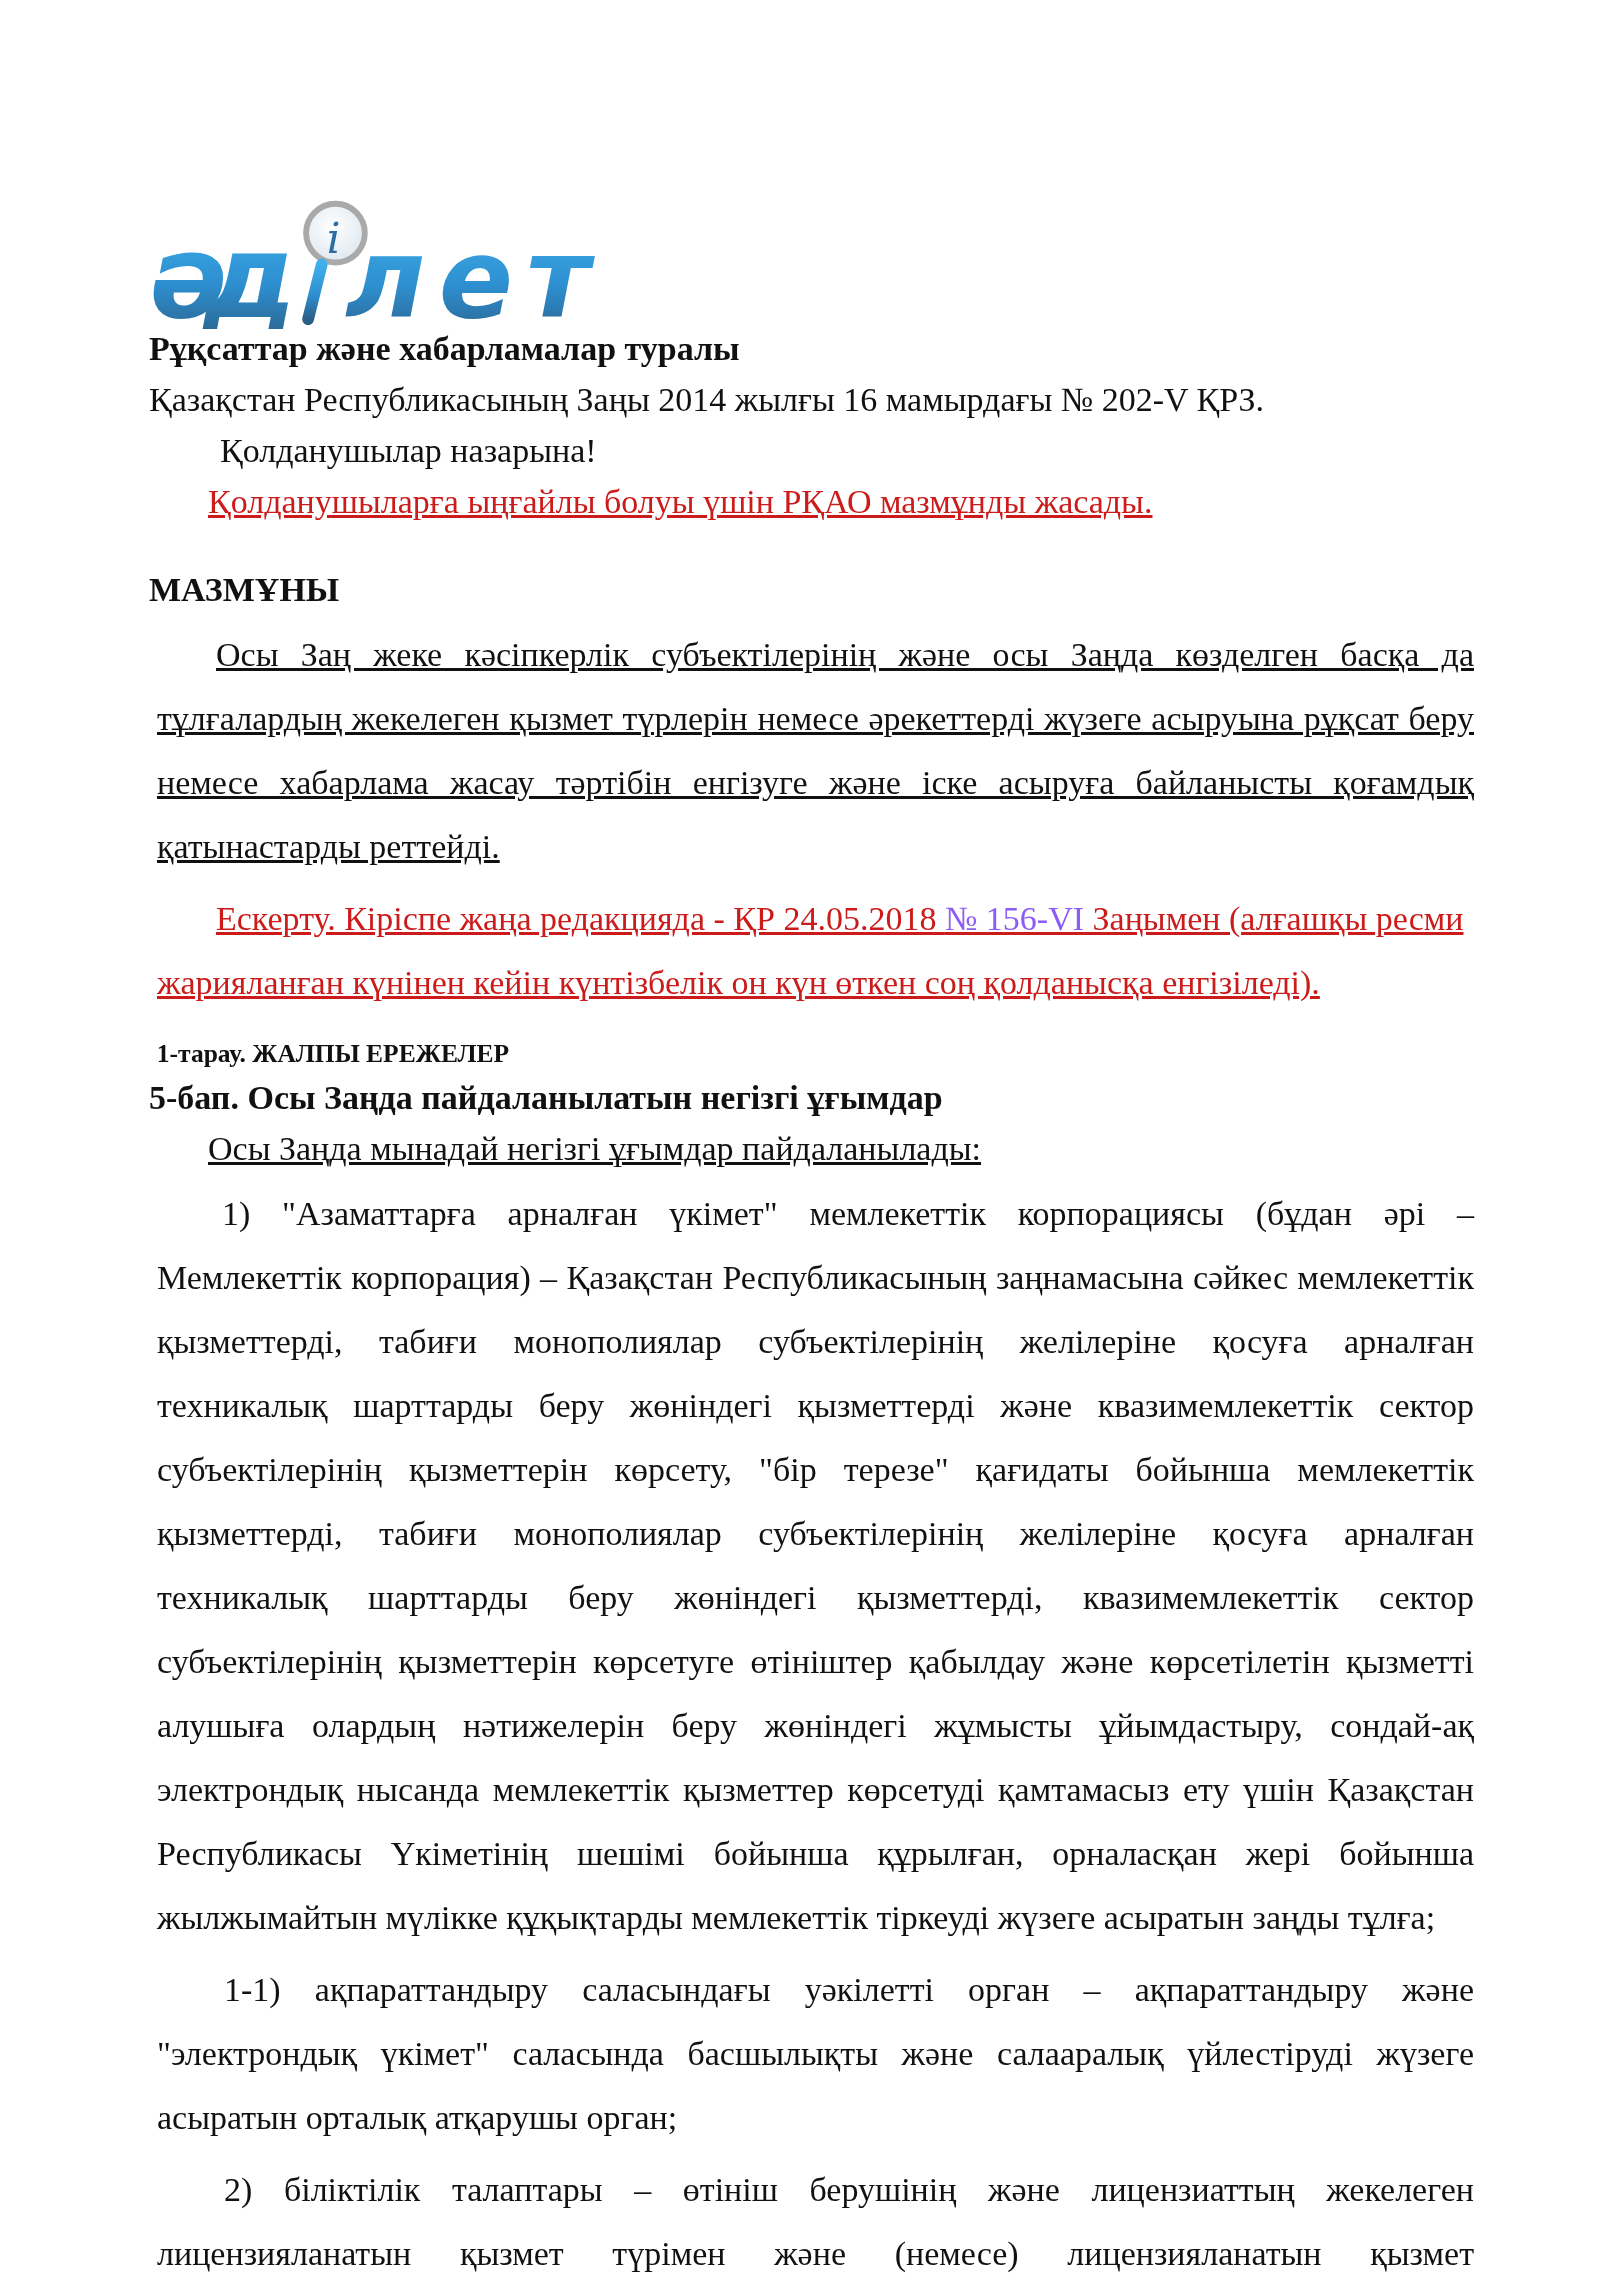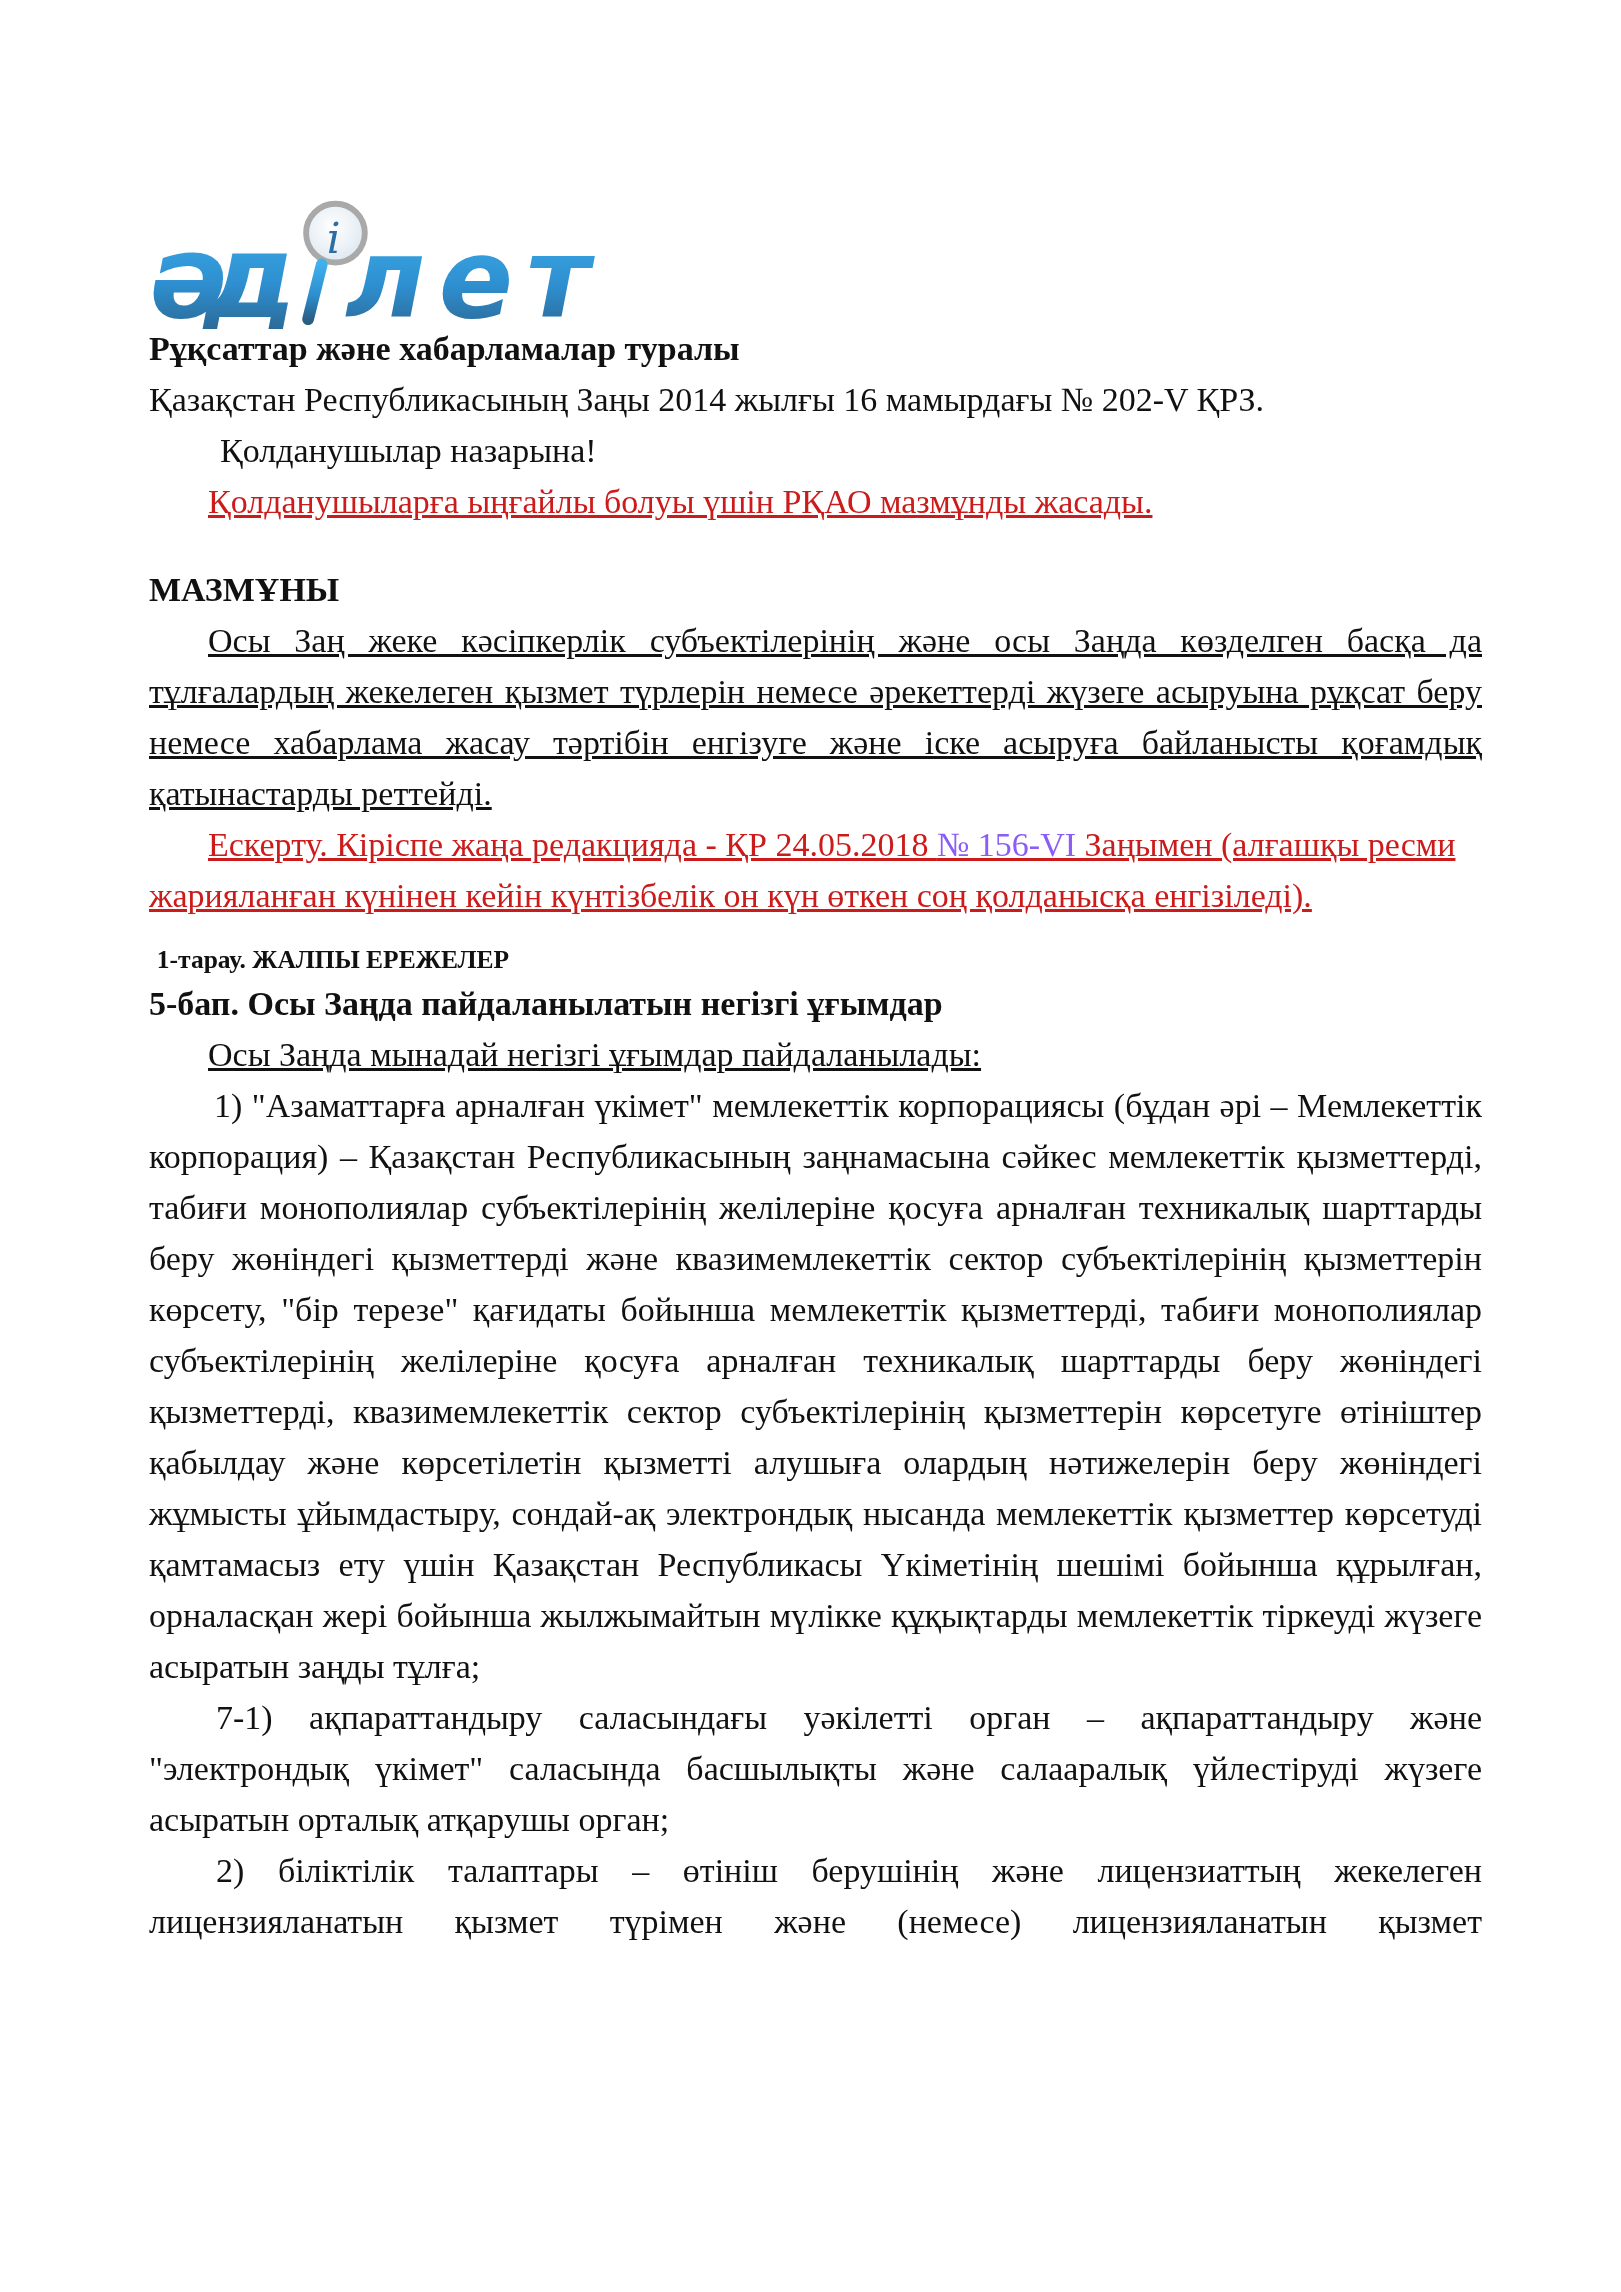--- a/index.html
+++ b/index.html
@@ -16,21 +16,21 @@
   .red { color: #cc1b1b; }
   .black { color: #8b5cf6; }
   .ind1 { text-indent: 71px; }
   .ind2 { text-indent: 59px; text-decoration: underline; }
   .ind3 { text-indent: 67px; }
   .ind4 { text-indent: 65px; }
   .gap1 { margin-top: 37px; }
   .gap2 { margin-top: 43px; }
   .small-heading { font-size: 25.5px; line-height: 37px; padding-left: 7.8px; margin-top: 20px; }
   .heading2 { font-size: 34px; line-height: 51px; }
-  .para { margin: 0; line-height: 51px; text-align: justify; }
+  .para { margin: 8px; line-height: 64px; text-align: justify; }
 </style>
 </head>
 <body>
 
 <div class="page">
 
   <div class="logo">
     <svg width="461" height="137" viewBox="0 0 470 140" style="font-size:35px">
       <defs>
         <linearGradient id="lg" x1="0" y1="0" x2="0" y2="1">
@@ -58,17 +58,17 @@
     <p class="line red ind2">Қолданушыларға ыңғайлы болуы үшін РҚАО мазмұнды жасады.</p>
 
     <p class="line bold gap1">МАЗМҰНЫ</p>
     <p class="para ind2">Осы Заң жеке кәсіпкерлік субъектілерінің және осы Заңда көзделген басқа да тұлғалардың жекелеген қызмет түрлерін немесе әрекеттерді жүзеге асыруына рұқсат беру немесе хабарлама жасау тәртібін енгізуге және іске асыруға байланысты қоғамдық қатынастарды реттейді.</p>
     <p class="para ind2 red" style="text-align:left;"><span>Ескерту. Кіріспе жаңа редакцияда - ҚР 24.05.2018 </span><span class="black">№ 156-VI</span><span> Заңымен (алғашқы ресми жарияланған күнінен кейін күнтізбелік он күн өткен соң қолданысқа енгізіледі).</span></p>
 
     <p class="line bold small-heading gap2">1-тарау. ЖАЛПЫ ЕРЕЖЕЛЕР</p>
     <p class="line bold heading2">5-бап. Осы Заңда пайдаланылатын негізгі ұғымдар</p>
     <p class="line ind2">Осы Заңда мынадай негізгі ұғымдар пайдаланылады:</p>
     <p class="para ind4">1) "Азаматтарға арналған үкімет" мемлекеттік корпорациясы (бұдан әрі – Мемлекеттік корпорация) – Қазақстан Республикасының заңнамасына сәйкес мемлекеттік қызметтерді, табиғи монополиялар субъектілерінің желілеріне қосуға арналған техникалық шарттарды беру жөніндегі қызметтерді және квазимемлекеттік сектор субъектілерінің қызметтерін көрсету, "бір терезе" қағидаты бойынша мемлекеттік қызметтерді, табиғи монополиялар субъектілерінің желілеріне қосуға арналған техникалық шарттарды беру жөніндегі қызметтерді, квазимемлекеттік сектор субъектілерінің қызметтерін көрсетуге өтініштер қабылдау және көрсетілетін қызметті алушыға олардың нәтижелерін беру жөніндегі жұмысты ұйымдастыру, сондай-ақ электрондық нысанда мемлекеттік қызметтер көрсетуді қамтамасыз ету үшін Қазақстан Республикасы Үкіметінің шешімі бойынша құрылған, орналасқан жері бойынша жылжымайтын мүлікке құқықтарды мемлекеттік тіркеуді жүзеге асыратын заңды тұлға;</p>
-    <p class="para ind3">7-1) ақпараттандыру саласындағы уәкілетті орган – ақпараттандыру және "электрондық үкімет" саласында басшылықты және салааралық үйлестіруді жүзеге асыратын орталық атқарушы орган;</p>
+    <p class="para ind3">1-1) ақпараттандыру саласындағы уәкілетті орган – ақпараттандыру және "электрондық үкімет" саласында басшылықты және салааралық үйлестіруді жүзеге асыратын орталық атқарушы орган;</p>
     <p class="para ind3" style="text-align-last: justify;">2) біліктілік талаптары – өтініш берушінің және лицензиаттың жекелеген лицензияланатын қызмет түрімен және (немесе) лицензияланатын қызмет</p>
   </div>
 </div>
 
 
 </body></html>

